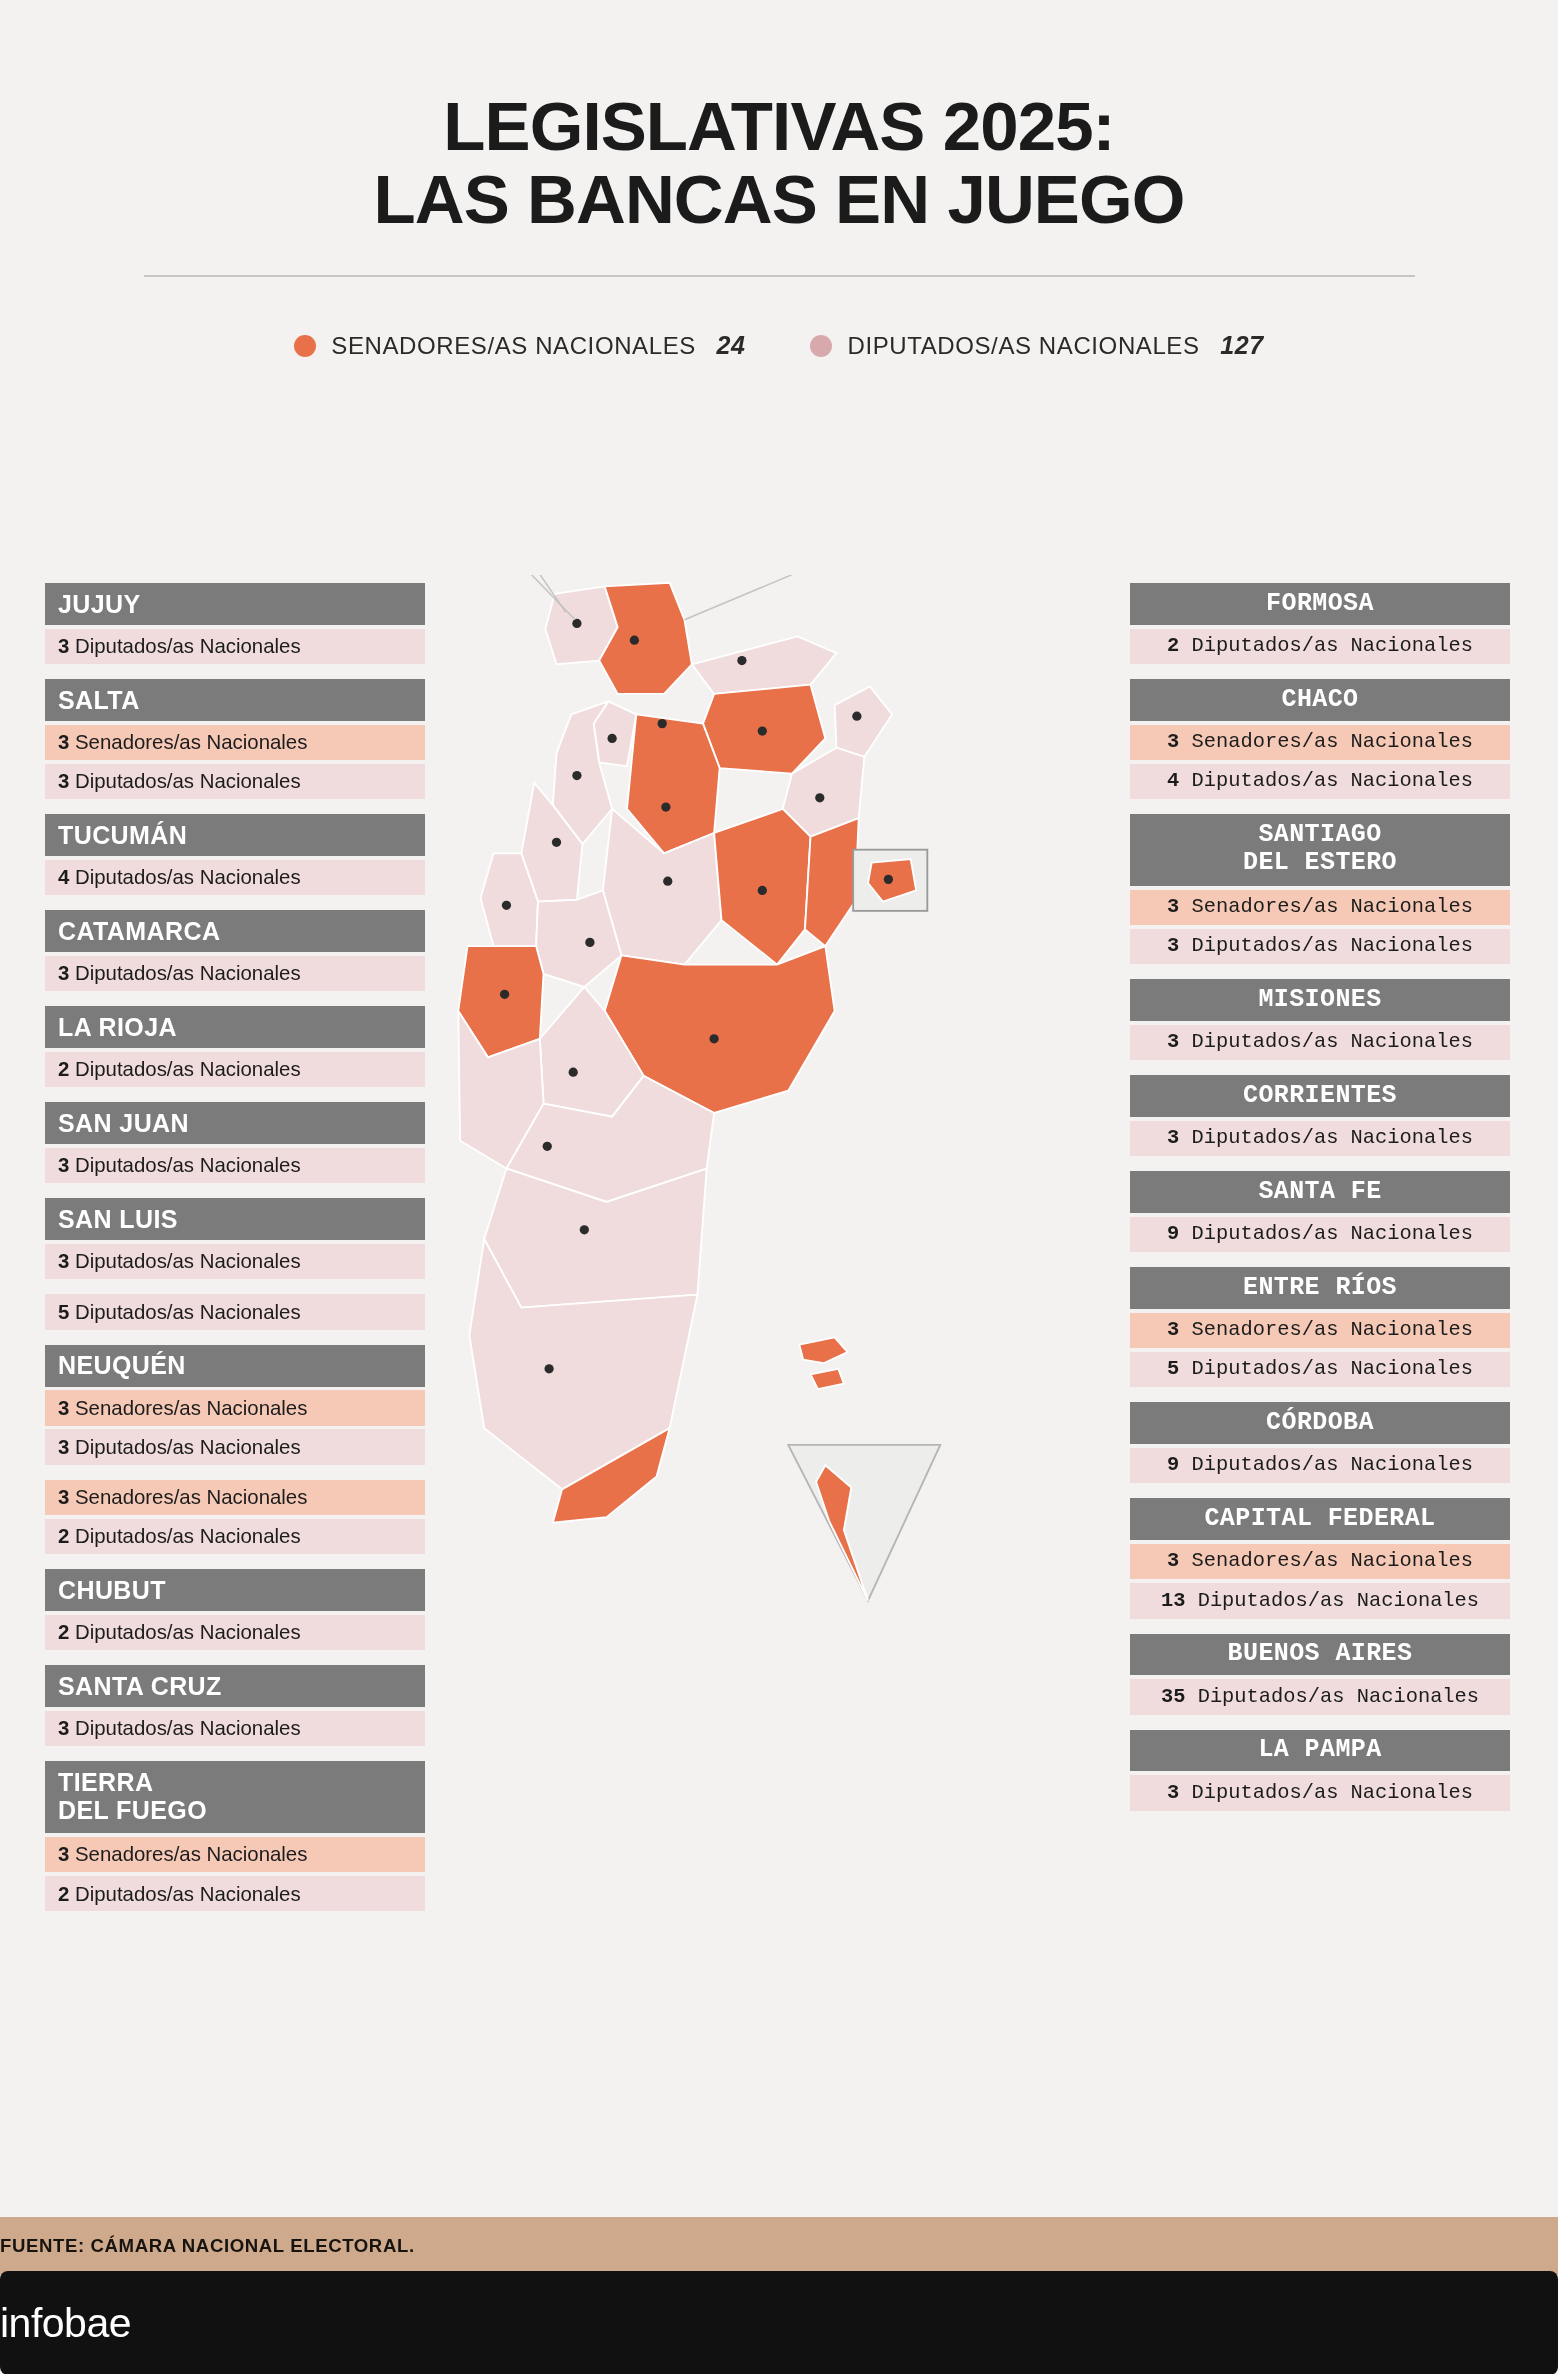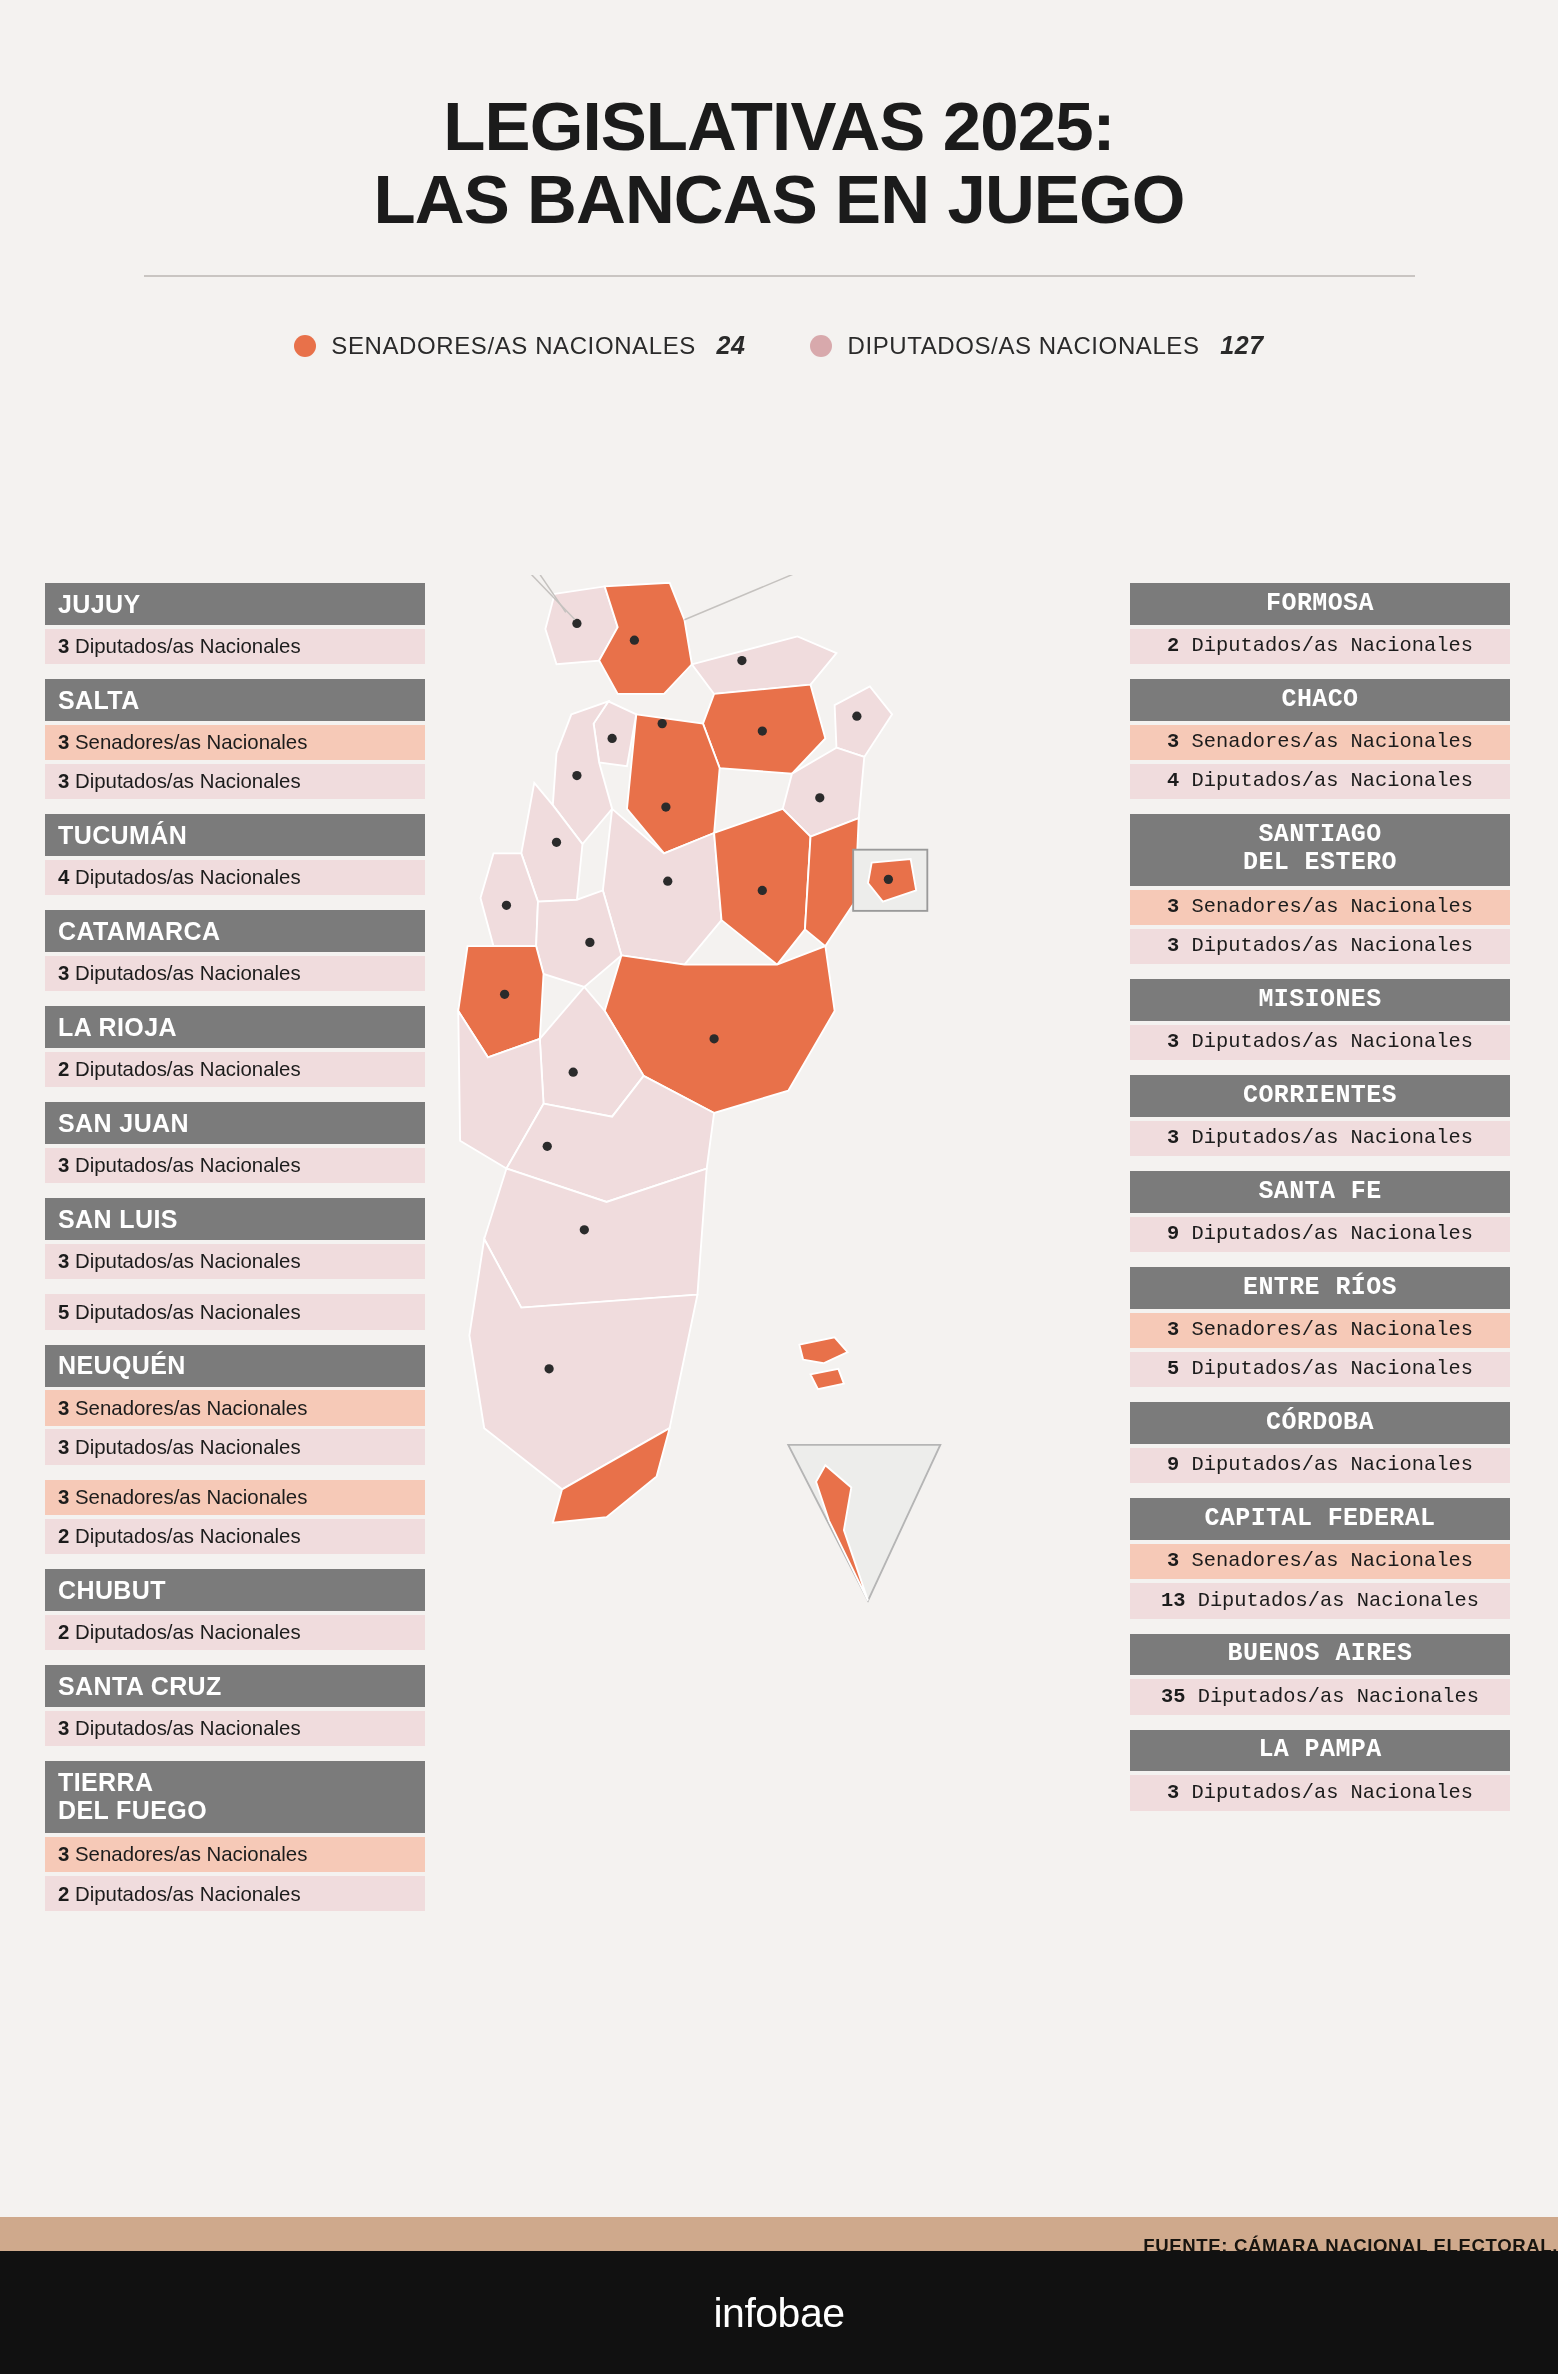--- a/index.html
+++ b/index.html
@@ -121,38 +121,38 @@
 
   
   .source-bar {
     position: absolute;
     left: 0; right: 0;
     bottom: 100px;
     height: 58px;
     background: #cfa98c;
     display: flex;
     align-items: center;
-    justify-content: flex-end;
+    justify-content: flex-start;
   }
   .source-text {
     font-size: 18.6px;
     font-weight: bold;
     letter-spacing: 0.6px;
     color: #17140f;
     text-transform: uppercase;
   }
   .brand-bar {
     position: absolute;
     left: 0; right: 0;
     bottom: 0;
-    height: 124px;
+    height: 104px;
     background: #111111;
     display: flex;
     align-items: center;
-    justify-content: center;
+    border-radius: 8px;
   }
   .brand {
     color: #ffffff;
     font-size: 41px;
     letter-spacing: -0.5px;
   }
 </style>
 </head>
 <body>
 

